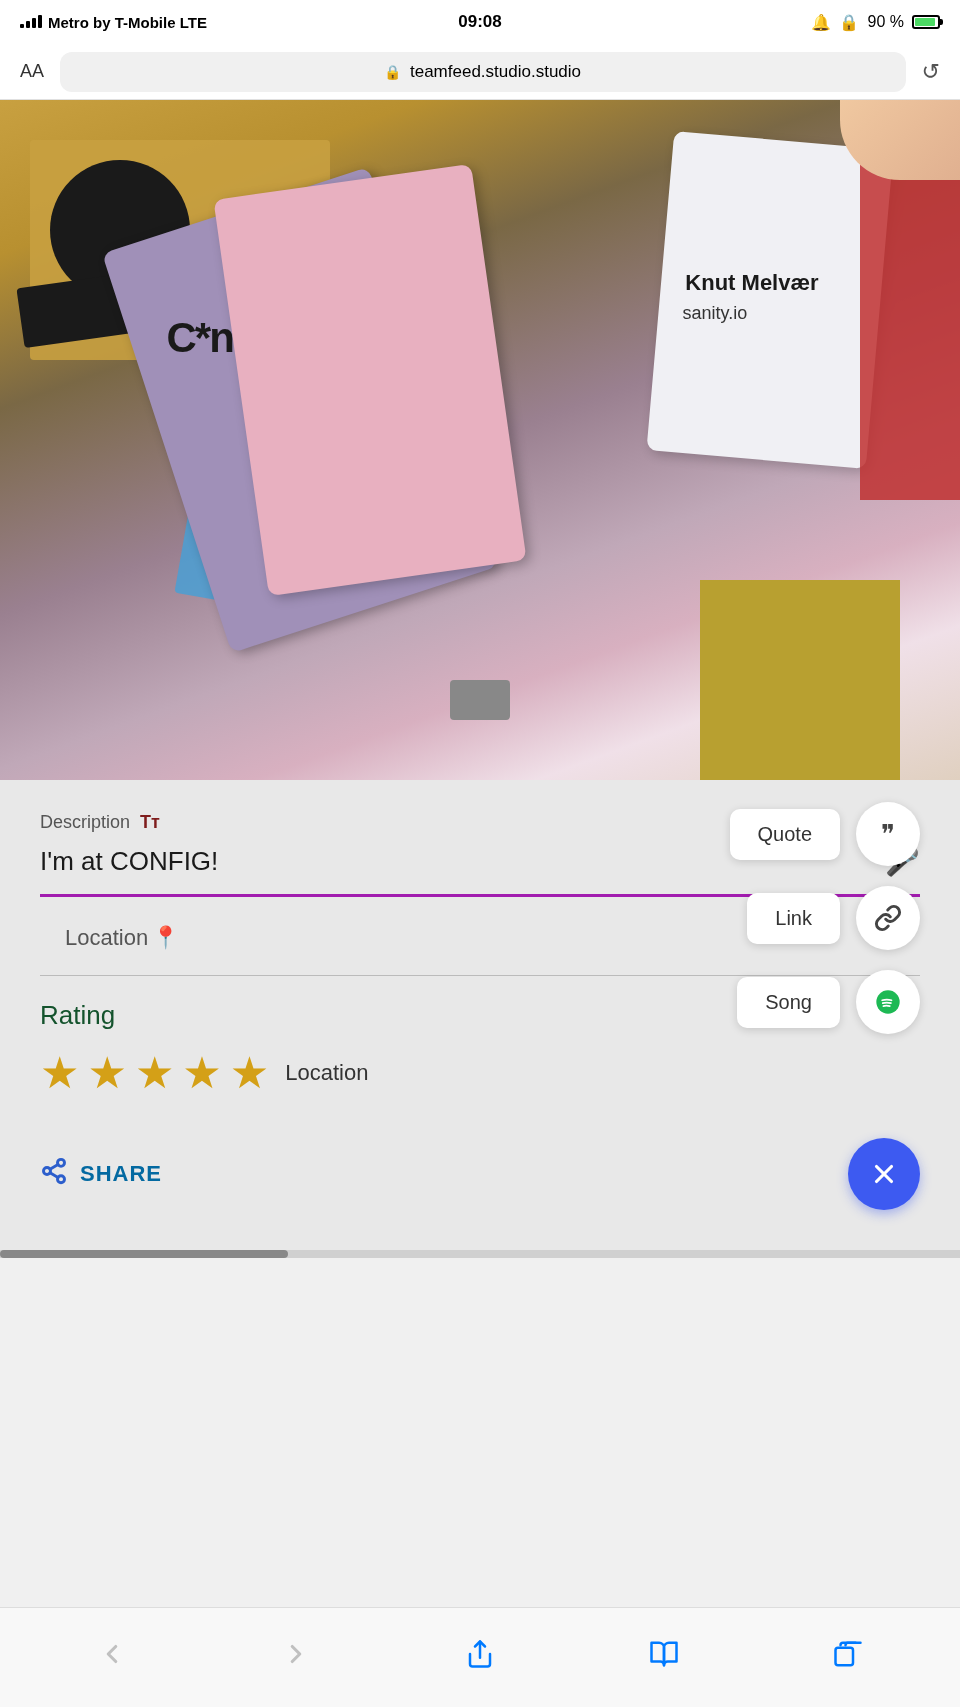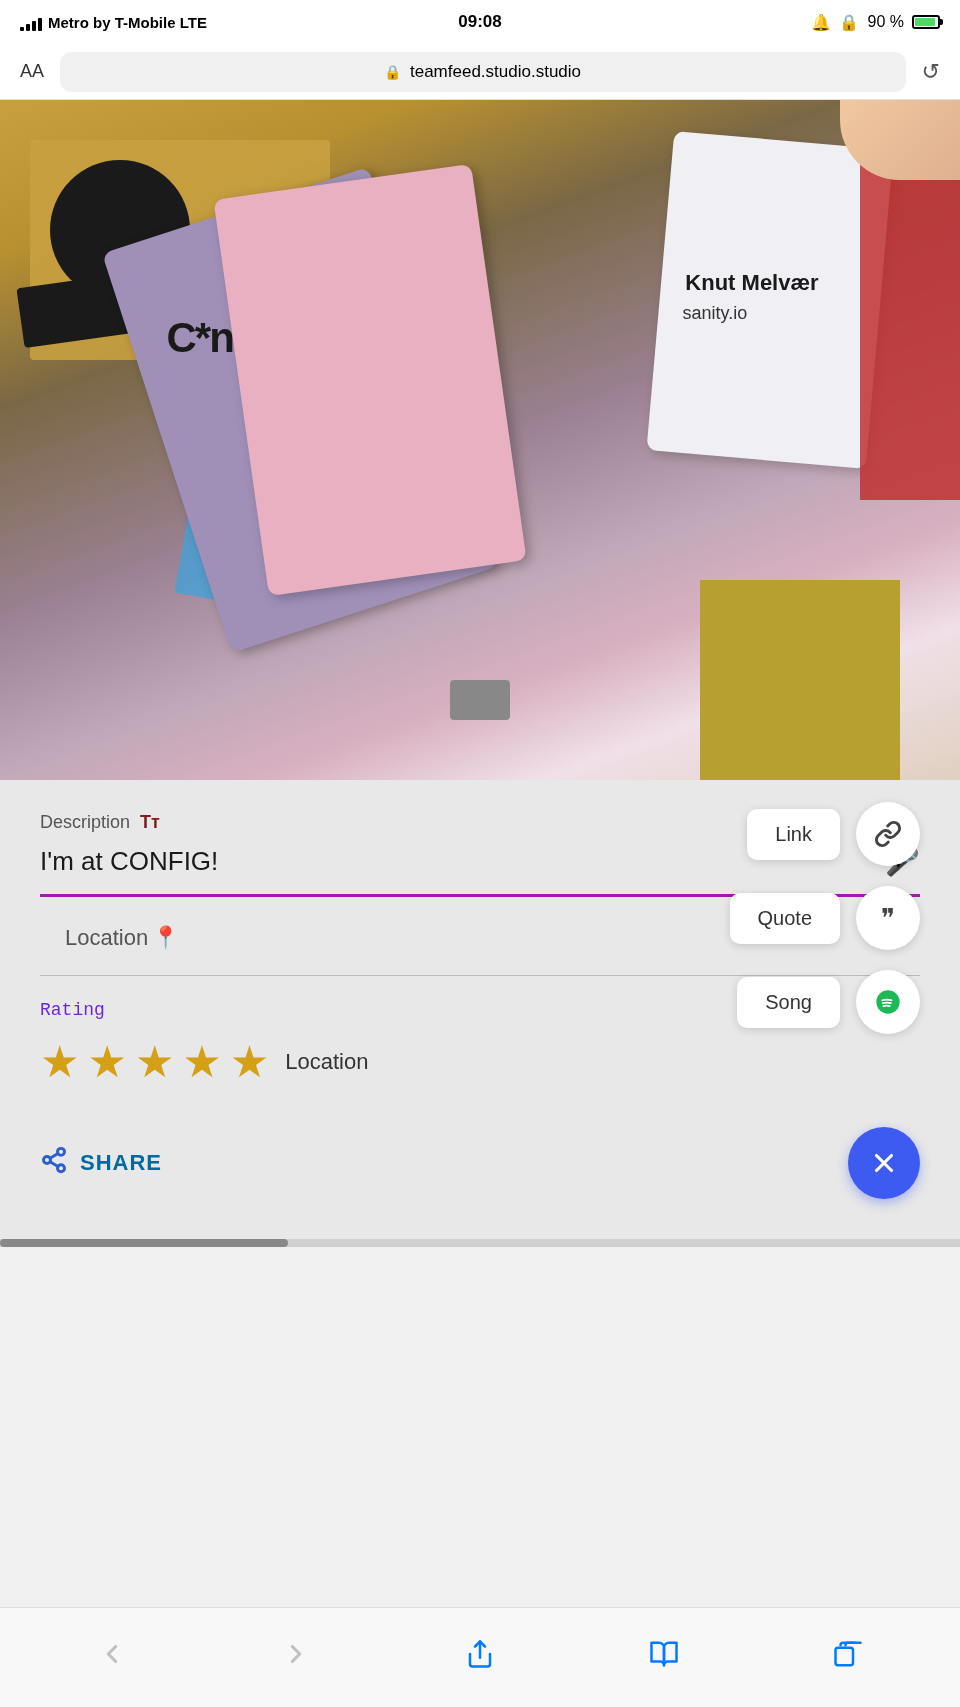--- a/index.html
+++ b/index.html
@@ -22,21 +22,21 @@
       display: flex;
       align-items: center;
       justify-content: space-between;
       padding: 0 20px;
       position: relative;
       z-index: 10;
     }
 
     .status-carrier {
       display: flex;
-      align-items: flex-end;
+      align-items: flex-start;
       gap: 6px;
       font-size: 15px;
       font-weight: 600;
       color: #000;
     }
 
     .signal-bars {
       display: flex;
       align-items: flex-end;
       gap: 2px;
@@ -256,24 +256,23 @@
     .action-circle.spotify {
       background: #ffffff;
     }
 
     
     .rating-section {
       margin-bottom: 40px;
     }
 
     .rating-label {
-      font-size: 18px;
-      color: #6d28d9;
+      font-size: 26px;
+      color: #14532d;
       margin-bottom: 16px;
-      font-family: Liberation Mono, monospace;
     }
 
     .rating-row {
       display: flex;
       align-items: center;
       gap: 16px;
     }
 
     .stars {
       display: flex;
@@ -452,33 +451,33 @@
 
   <div style="position:absolute;top:0;right:0;width:120px;height:80px;background:linear-gradient(135deg, #f0c8a0 0%, #e0b090 100%);border-radius:0 0 0 60px;"></div>
 </div>
 
 <div class="content-area">
   <div class="content-wrapper">
 
     <div style="position:absolute;right:0;top:-10px;display:flex;flex-direction:column;gap:20px;align-items:flex-end;z-index:20;">
 
       <div class="action-row">
+        <button class="action-pill">Quote</button>
+        <button class="action-circle">
+          <span style="font-size:26px;color:#444;">❞</span>
+        </button>
+      </div>
+
+      <div class="action-row">
         <button class="action-pill">Link</button>
         <button class="action-circle">
           <svg width="28" height="28" viewBox="0 0 24 24" fill="none" stroke="#444" stroke-width="2.5" stroke-linecap="round" stroke-linejoin="round">
             <path d="M10 13a5 5 0 0 0 7.54.54l3-3a5 5 0 0 0-7.07-7.07l-1.72 1.71"></path>
             <path d="M14 11a5 5 0 0 0-7.54-.54l-3 3a5 5 0 0 0 7.07 7.07l1.71-1.71"></path>
           </svg>
-        </button>
-      </div>
-
-      <div class="action-row">
-        <button class="action-pill">Quote</button>
-        <button class="action-circle">
-          <span style="font-size:26px;color:#444;">❞</span>
         </button>
       </div>
 
       <div class="action-row">
         <button class="action-pill">Song</button>
         <button class="action-circle spotify">
 
           <svg width="28" height="28" viewBox="0 0 24 24" fill="#1db954">
             <circle cx="12" cy="12" r="10" fill="#1db954"></circle>
             <path d="M7 10.5c2.5-0.8 5.5-0.8 8 0" stroke="white" stroke-width="1.5" stroke-linecap="round" fill="none"></path>

